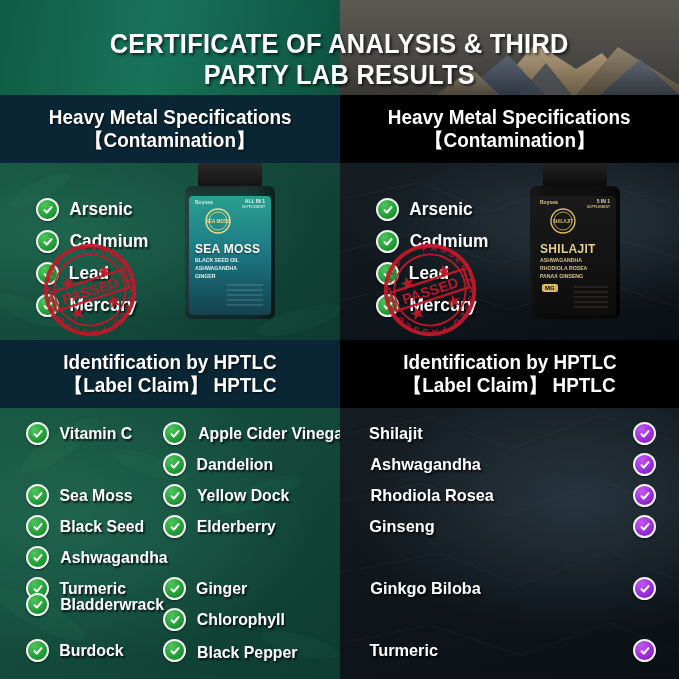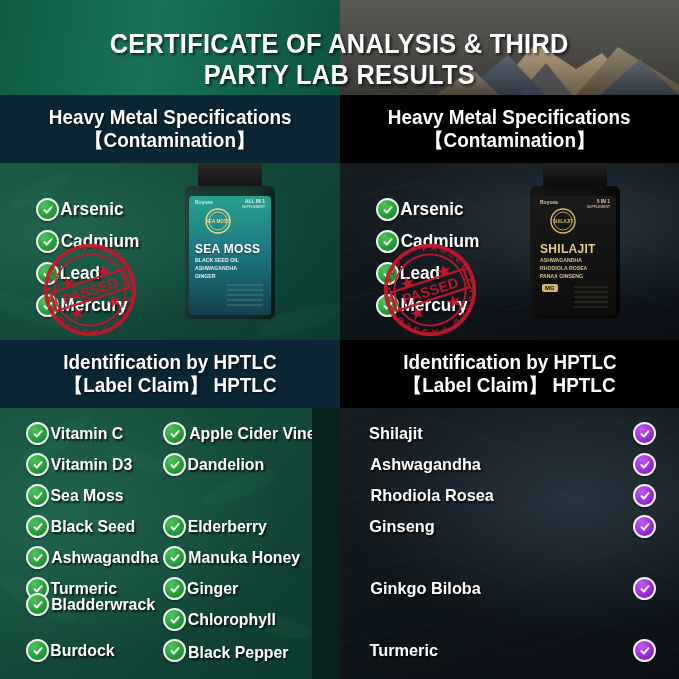--- a/index.html
+++ b/index.html
@@ -36,21 +36,21 @@
       radial-gradient(120% 90% at 20% 40%, rgba(40,120,92,.55) 0%, rgba(0,0,0,0) 60%),
       linear-gradient(135deg,#17533f 0%,#13493a 50%,#0d3b30 100%);}
   .p-dark{background:
       radial-gradient(110% 80% at 70% 35%, rgba(60,78,90,.55) 0%, rgba(0,0,0,0) 62%),
       linear-gradient(160deg,#161d23 0%,#0e151b 55%,#0a1016 100%);}
 
   .leafmask{position:absolute;inset:0;opacity:.2;}
   .rockmask{position:absolute;inset:0;opacity:.5;}
 
   
-  .row{position:absolute;display:flex;align-items:center;z-index:4;}
+  .row{position:absolute;display:flex;align-items:center;gap:9px;z-index:4;}
   .row-r{position:absolute;display:flex;align-items:center;z-index:4;}
   .chk{width:19px;height:19px;border-radius:50%;flex:none;position:relative;
     box-shadow:0 1px 2px rgba(0,0,0,.5);}
   .chk.g{background:radial-gradient(circle at 34% 28%,#4ec45c 0%,#25a039 55%,#13762a 100%);
     border:2px solid #f2f2f2;}
   .chk.p{background:radial-gradient(circle at 34% 28%,#c258f0 0%,#9b2fd9 55%,#6d19a8 100%);
     border:2px solid #f2f2f2;}
   .chk svg{position:absolute;left:50%;top:50%;transform:translate(-50%,-50%);}
   .rlabel{color:#fff;font-weight:bold;font-size:16.5px;white-space:nowrap;
     text-shadow:1.5px 1.5px 2px rgba(0,0,0,.75);transform:scaleX(.96);}
@@ -297,47 +297,39 @@
 
   <div class="hband hb-l" style="top:340px;">
     <span>Identification by HPTLC</span>
     <span>【Label Claim】  HPTLC</span>
   </div>
   <div class="hband hb-r2" style="top:340px;">
     <span>Identification by HPTLC</span>
     <span>【Label Claim】  HPTLC</span>
   </div>
 
-  <div class="panel p-green" style="left:0;top:405px;width:312px;height:274px;">
+  <div class="panel p-green" style="left:0;top:405px;width:340px;height:274px;">
     <svg class="leafmask" viewBox="0 0 340 274" preserveAspectRatio="none">
       <g fill="#49b07f" opacity=".3">
         <ellipse cx="60" cy="40" rx="46" ry="12" transform="rotate(-35 60 40)"></ellipse>
         <ellipse cx="150" cy="60" rx="40" ry="10" transform="rotate(18 150 60)"></ellipse>
         <ellipse cx="40" cy="210" rx="50" ry="13" transform="rotate(28 40 210)"></ellipse>
         <ellipse cx="260" cy="90" rx="44" ry="11" transform="rotate(-22 260 90)"></ellipse>
         <ellipse cx="300" cy="240" rx="40" ry="10" transform="rotate(14 300 240)"></ellipse>
       </g>
     </svg>
 
     <div class="row" style="left:26px;top:17px;">
         <span class="chk g">
           <svg width="11" height="11" viewBox="0 0 11 11">
             <path d="M2 5.6 L4.3 8 L9 2.6" stroke="#fff" stroke-width="2" fill="none" stroke-linecap="round" stroke-linejoin="round"></path>
           </svg>
         </span>
         <span class="rlabel">Vitamin C</span>
       </div>
-    <div class="row" style="left:26px;top:48px;">
-        <span class="chk g">
-          <svg width="11" height="11" viewBox="0 0 11 11">
-            <path d="M2 5.6 L4.3 8 L9 2.6" stroke="#fff" stroke-width="2" fill="none" stroke-linecap="round" stroke-linejoin="round"></path>
-          </svg>
-        </span>
-        <span class="rlabel">Vitamin D3</span>
-      </div>
     <div class="row" style="left:26px;top:79px;">
         <span class="chk g">
           <svg width="11" height="11" viewBox="0 0 11 11">
             <path d="M2 5.6 L4.3 8 L9 2.6" stroke="#fff" stroke-width="2" fill="none" stroke-linecap="round" stroke-linejoin="round"></path>
           </svg>
         </span>
         <span class="rlabel">Sea Moss</span>
       </div>
     <div class="row" style="left:26px;top:110px;">
         <span class="chk g">
@@ -389,35 +381,35 @@
         <span class="rlabel">Apple Cider Vinegar</span>
       </div>
     <div class="row" style="left:163px;top:48px;">
         <span class="chk g">
           <svg width="11" height="11" viewBox="0 0 11 11">
             <path d="M2 5.6 L4.3 8 L9 2.6" stroke="#fff" stroke-width="2" fill="none" stroke-linecap="round" stroke-linejoin="round"></path>
           </svg>
         </span>
         <span class="rlabel">Dandelion</span>
       </div>
+    <div class="row" style="left:163px;top:79px;">
+        <span class="chk g">
+          <svg width="11" height="11" viewBox="0 0 11 11">
+            <path d="M2 5.6 L4.3 8 L9 2.6" stroke="#fff" stroke-width="2" fill="none" stroke-linecap="round" stroke-linejoin="round"></path>
+          </svg>
+        </span>
+        <span class="rlabel">Yellow Dock</span>
+      </div>
     <div class="row" style="left:163px;top:110px;">
         <span class="chk g">
           <svg width="11" height="11" viewBox="0 0 11 11">
             <path d="M2 5.6 L4.3 8 L9 2.6" stroke="#fff" stroke-width="2" fill="none" stroke-linecap="round" stroke-linejoin="round"></path>
           </svg>
         </span>
         <span class="rlabel">Elderberry</span>
-      </div>
-    <div class="row" style="left:163px;top:141px;">
-        <span class="chk g">
-          <svg width="11" height="11" viewBox="0 0 11 11">
-            <path d="M2 5.6 L4.3 8 L9 2.6" stroke="#fff" stroke-width="2" fill="none" stroke-linecap="round" stroke-linejoin="round"></path>
-          </svg>
-        </span>
-        <span class="rlabel">Manuka Honey</span>
       </div>
     <div class="row" style="left:163px;top:172px;">
         <span class="chk g">
           <svg width="11" height="11" viewBox="0 0 11 11">
             <path d="M2 5.6 L4.3 8 L9 2.6" stroke="#fff" stroke-width="2" fill="none" stroke-linecap="round" stroke-linejoin="round"></path>
           </svg>
         </span>
         <span class="rlabel">Ginger</span>
       </div>
     <div class="row" style="left:163px;top:203px;">

